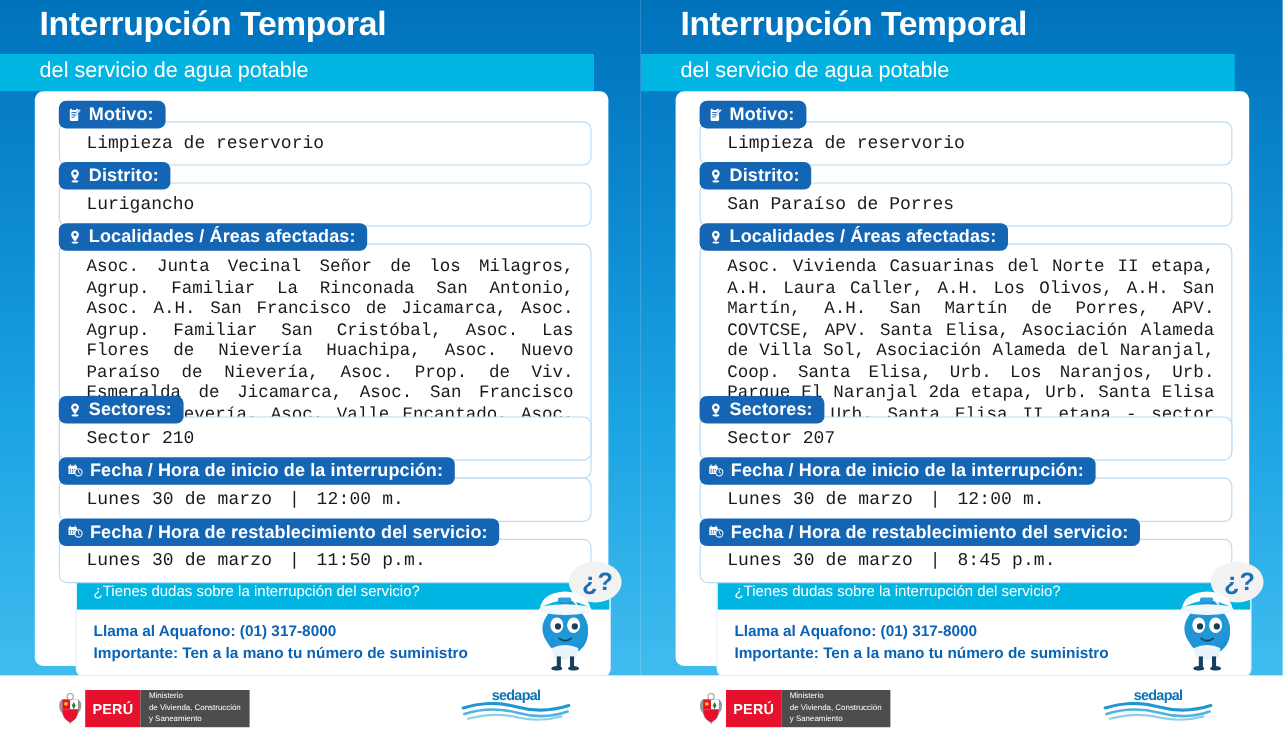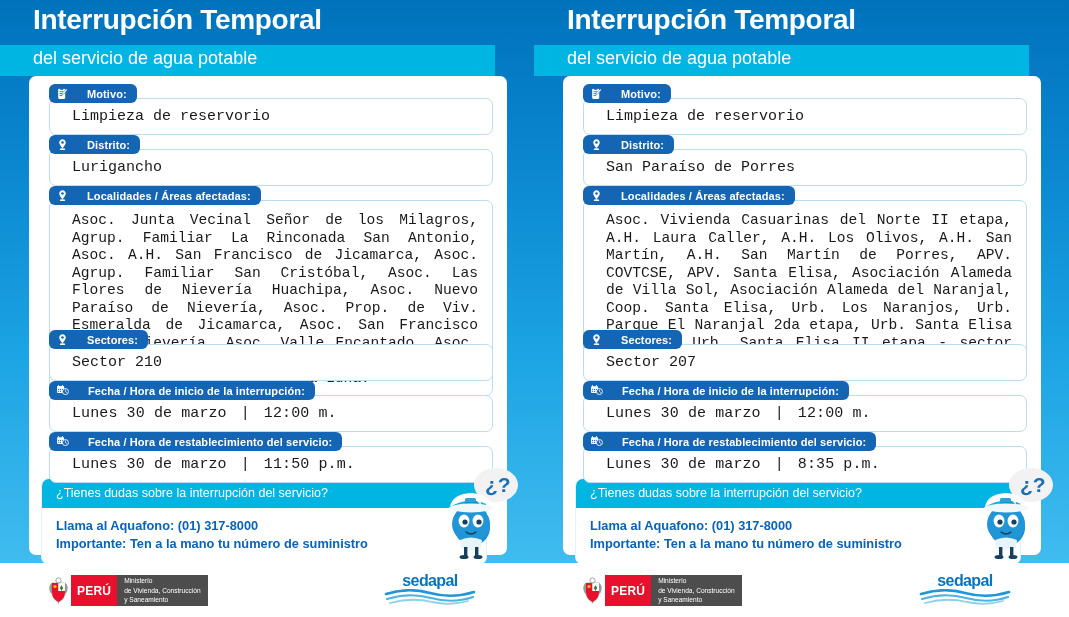--- a/index.html
+++ b/index.html
@@ -77,26 +77,26 @@
   
   .field {
     position: absolute;
     left: 20px;
     width: 444px;
   }
   .tag {
     position: relative;
     display: inline-flex;
     align-items: center;
-    gap: 18px;
+    gap: 5px;
     background: #1565b5;
     color: #ffffff;
     border-radius: 6px;
     padding: 3px 10px 3px 7px;
-    font-size: 11px;
+    font-size: 15px;
     font-weight: bold;
     letter-spacing: 0.1px;
     z-index: 3;
     white-space: nowrap;
   }
   .tag svg { display: block; }
   .box {
     position: relative;
     margin-top: -6px;
     border: 1px solid #bcdcf2;
@@ -118,21 +118,21 @@
     font-size: 14.6px;
     line-height: 1.2;
     padding-right: 2px;
   }
   .val.date { letter-spacing: 0.1px; }
   .sep { padding: 0 14px; color: #1a1a1a; }
 
   
   .qbox {
     position: absolute;
-    left: 12px;
+    left: 34px;
     top: 402px;
     width: 444px;
     border-radius: 8px;
     overflow: hidden;
     border: 1px solid #e2f2fb;
     background: #ffffff;
   }
   .qbar {
     background: #00b5e2;
     color: #ffffff;
@@ -204,21 +204,21 @@
     white-space: nowrap;
   }
   .sedapal {
     position: absolute;
     right: 58px;
     top: 10px;
     width: 92px;
     height: 36px;
   }
   .sed-word {
-    font-size: 16px;
+    font-size: 12px;
     font-weight: bold;
     color: #0b73b9;
     letter-spacing: -0.6px;
     text-align: center;
     line-height: 1;
   }
 </style>
 </head>
 <body>
 
@@ -498,21 +498,21 @@
                   <rect x="7.5" y="12.5" width="2" height="2" fill="#1565b5"></rect>
                   <rect x="4" y="1.7" width="1.6" height="3.4" rx="0.7" fill="#ffffff"></rect>
                   <rect x="11.4" y="1.7" width="1.6" height="3.4" rx="0.7" fill="#ffffff"></rect>
                   <circle cx="17.5" cy="14" r="5.6" fill="#1565b5" stroke="#ffffff" stroke-width="1.6"></circle>
                   <path d="M17.5 10.8v3.3l2.3 1.4" stroke="#ffffff" stroke-width="1.3" fill="none" stroke-linecap="round"></path>
                 </svg>
             </span>
             <span>Fecha / Hora de restablecimiento del servicio:</span>
           </div>
           <div class="box">
-            <div class="val date"><span>Lunes 30 de marzo</span><span class="sep">|</span><span>8:35 p.m.</span></div>
+            <div class="val date"><span>Lunes 30 de marzo</span><span class="sep">|</span><span>8:45 p.m.</span></div>
           </div>
         </div>
 
         <div class="qbox">
           <div class="qbar">¿Tienes dudas sobre la interrupción del servicio?</div>
           <div class="qbody">
             <div>Llama al Aquafono: (01) 317-8000</div>
             <div>Importante: Ten a la mano tu número de suministro</div>
           </div>
         </div>

